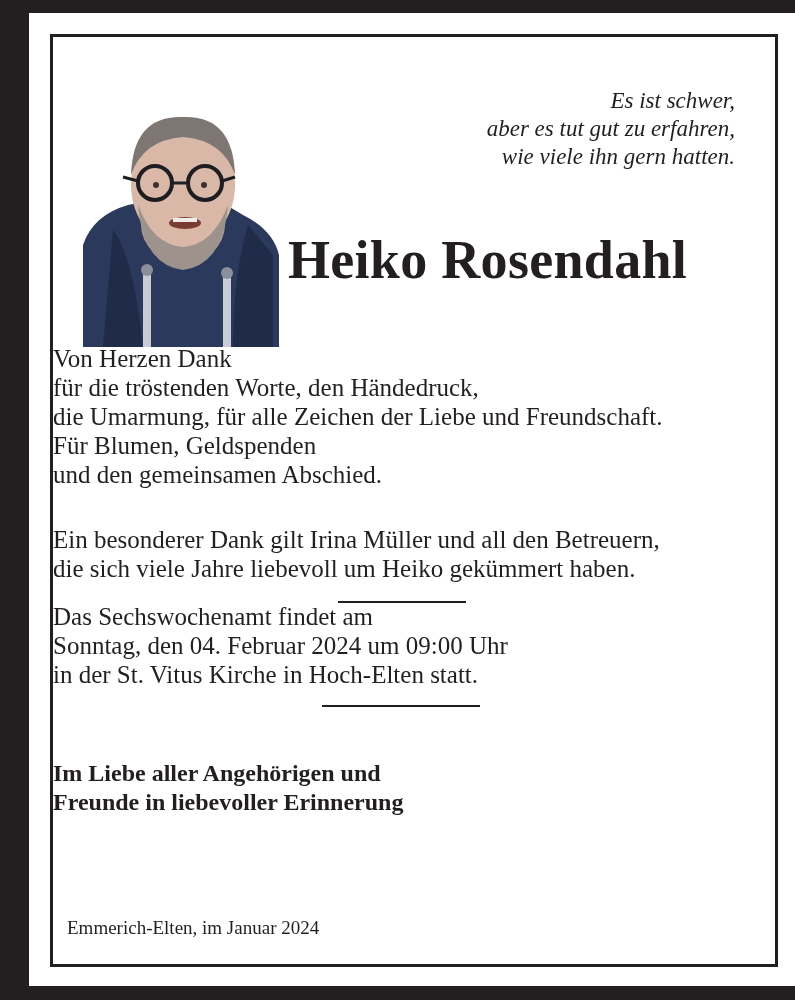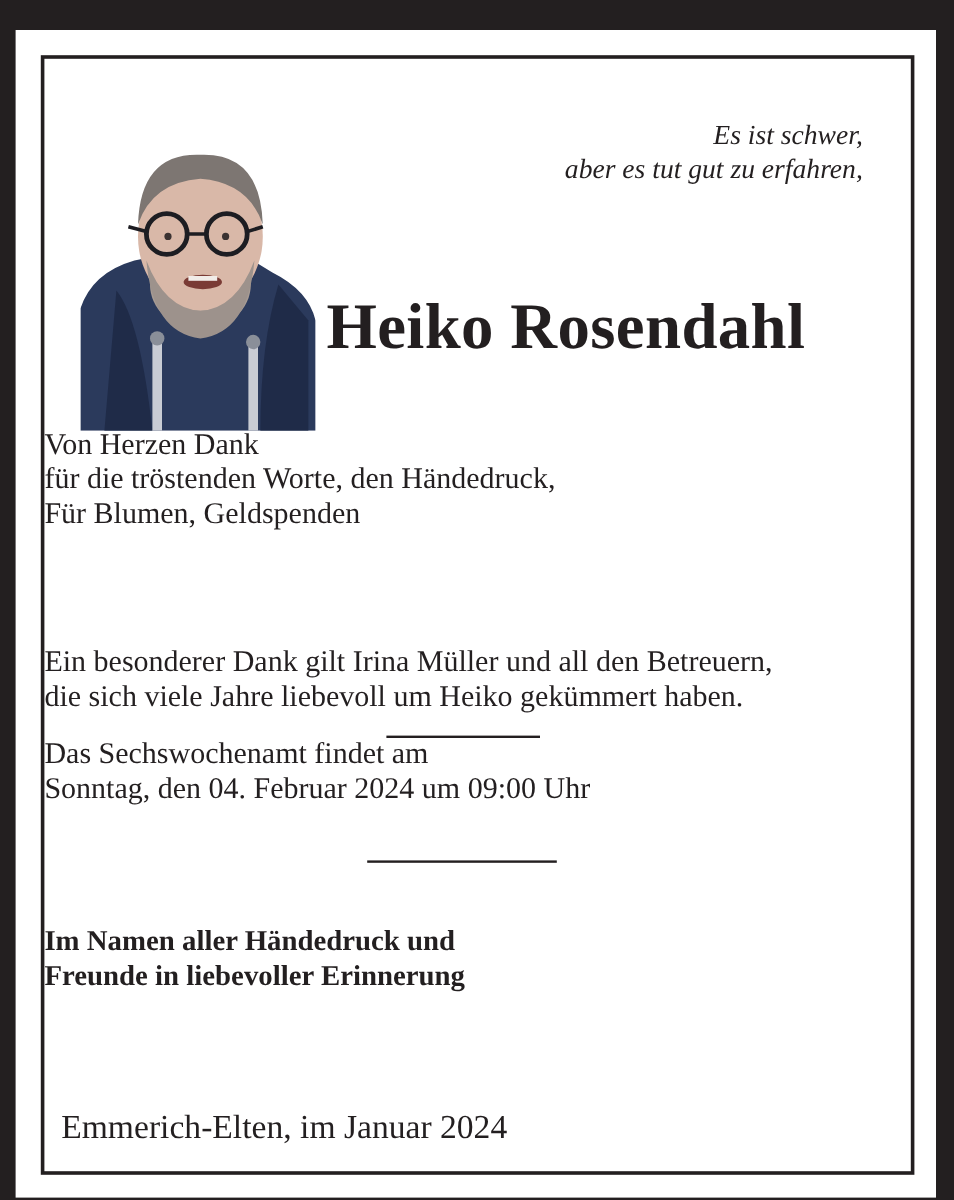--- a/index.html
+++ b/index.html
@@ -1,42 +1,43 @@
 <!DOCTYPE html>
 <html><head>
 <meta charset="utf-8">
 <style>
   html, body { margin:0; padding:0; }
   body { width:795px; height:1000px; background:#231f20; position:relative; overflow:hidden; }
-  .paper { position:absolute; left:13px; top:13px; width:767px; height:973px; background:#fff;margin-top:12px; }
+  .paper { position:absolute; left:29px; top:13px; width:767px; height:973px; background:#fff; }
   .inner { position:absolute; left:21px; top:21px; width:722px; height:927px; border:3px solid #231f20; box-sizing:content-box; }
   .serif { font-family:"Liberation Serif","DejaVu Serif",serif; color:#231f20; }
   .quote { position:absolute; right:40px; top:50px; text-align:right; font-style:italic; font-size:23px; line-height:28px; }
   .photo { position:absolute; left:30px; top:68px; width:196px; height:242px; }
   .name { position:absolute; left:235px; top:193px; font-weight:bold; font-size:54px; letter-spacing:0.3px; line-height:60px;text-align:right; }
   .block { position:absolute; left:0; width:722px; text-align:left; font-size:25px; line-height:29px; }
   .b1 { top:307px; }
   .b2 { top:488px; }
   .b3 { top:565px; }
   .sig { top:722px; font-weight:bold; font-size:24px; line-height:29px; }
   .sig2 { top:806px; font-weight:bold; font-size:24px; }
   .ul { position:absolute; height:2px; background:#231f20; }
   .ul1 { left:285px; top:564px; width:128px; }
   .ul2 { left:269px; top:668px; width:158px; }
-  .place { position:absolute; left:14px; top:876px; font-size:28px; line-height:29px; }
+  .place { position:absolute; left:14px; top:876px; font-size:19px; line-height:29px; }
 </style>
 </head>
 <body>
 
 <div class="paper">
   <div class="inner">
 
     <div class="quote serif">
       <div>Es ist schwer,</div>
       <div>aber es tut gut zu erfahren,</div>
+      <div>wie viele ihn gern hatten.</div>
     </div>
 
     <div class="photo">
       <svg width="196" height="242" viewBox="0 0 196 242">
         <rect width="196" height="242" fill="#ffffff"></rect>
 
         <path d="M0 242 L0 140 Q10 110 45 100 L70 95 Q98 150 135 95 L160 110 Q190 125 196 150 L196 242 Z" fill="#2b3a5c"></path>
         <path d="M30 125 Q50 150 60 242 L20 242 Z" fill="#1f2b48"></path>
         <path d="M165 120 Q150 170 150 242 L190 242 L190 150 Z" fill="#1f2b48"></path>
 
@@ -64,36 +65,39 @@
         <circle cx="73" cy="80" r="3" fill="#3b3232"></circle>
         <circle cx="121" cy="80" r="3" fill="#3b3232"></circle>
       </svg>
     </div>
 
     <div class="name serif">Heiko Rosendahl</div>
 
     <div class="block b1 serif">
       <div>Von Herzen Dank</div>
       <div>für die tröstenden Worte, den Händedruck,</div>
+      <div>die Umarmung, für alle Zeichen der Liebe und Freundschaft.</div>
       <div>Für Blumen, Geldspenden</div>
+      <div>und den gemeinsamen Abschied.</div>
     </div>
 
     <div class="block b2 serif">
       <div>Ein besonderer Dank gilt Irina Müller und all den Betreuern,</div>
       <div>die sich viele Jahre liebevoll um Heiko gekümmert haben.</div>
     </div>
     <div class="ul ul1"></div>
 
     <div class="block b3 serif">
       <div>Das Sechswochenamt findet am</div>
       <div>Sonntag, den 04. Februar 2024 um 09:00 Uhr</div>
+      <div>in der St. Vitus Kirche in Hoch-Elten statt.</div>
     </div>
     <div class="ul ul2"></div>
 
     <div class="block sig serif">
-      <div>Im Namen aller Händedruck und</div>
+      <div>Im Liebe aller Angehörigen und</div>
       <div>Freunde in liebevoller Erinnerung</div>
     </div>
 
     <div class="place serif">Emmerich-Elten, im Januar 2024</div>
 
   </div>
 </div>
 
 </body></html>

